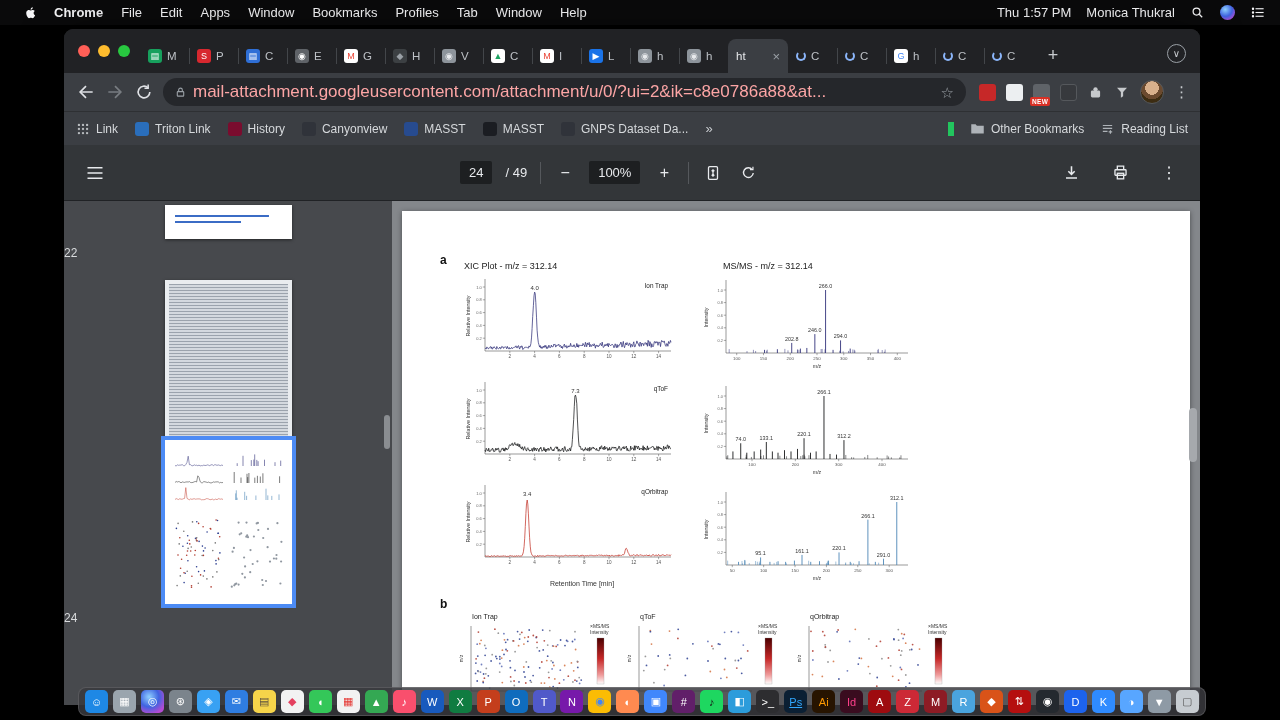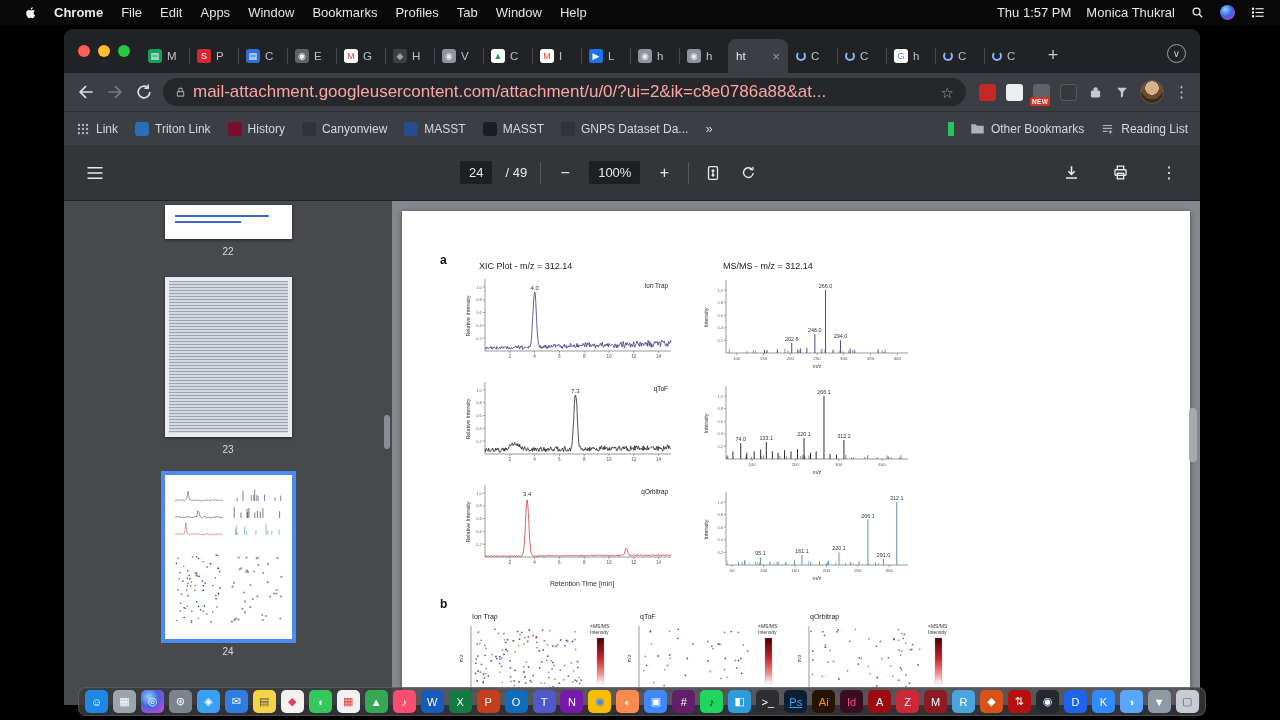--- a/index.html
+++ b/index.html
@@ -52,21 +52,21 @@
 .tbtn{width:22px;height:22px;display:flex;align-items:center;justify-content:center;font-size:16px}
 
 .pdfbody{display:flex;height:504px}
 .thumbpane{width:328px;background:#47494d;position:relative;overflow:hidden;flex:none}
 .thumbwrap{padding-top:4px}
 .thumb{width:127px;margin:0 auto;background:#fff;box-shadow:0 1px 3px rgba(0,0,0,.5)}
 .t22{height:34px;background-color:#fff;background-image:linear-gradient(#3b6cc5,#3b6cc5),linear-gradient(#3b6cc5,#3b6cc5);background-size:74% 2px,52% 2px;background-position:10px 10px,10px 16px;background-repeat:no-repeat}
 .t23{height:160px;background-color:#d4d9df;background-image:repeating-linear-gradient(#9ba3ad 0 1px,transparent 1px 3px);border:4px solid #e9ecef}
 .t24{height:164px;position:relative}
 .sel{outline:4px solid #4c8bf5}
-.tlab{color:#d9dbdd;font-size:10px;text-align:center;margin:7px 0 20px}
+.tlab{color:#d9dbdd;font-size:12px;margin:7px 0 20px}
 .sb-scroll{position:absolute;right:2px;top:214px;width:6px;height:34px;border-radius:3px;background:#8a8d91}
 .viewer{flex:1;background:#84878b;position:relative;overflow:hidden}
 .main-scroll{position:absolute;right:3px;top:207px;width:8px;height:54px;border-radius:4px;background:#a6a9ad;z-index:5}
 .pdf-page{width:788px;margin:10px auto 0;background:#fff;height:620px;position:relative;box-shadow:0 1px 5px rgba(0,0,0,.45)}
 
 .panel-label{position:absolute;font-size:12px;font-weight:bold;color:#111}
 .fig-title{position:absolute;font-size:9px;color:#222}
 #xic-col{position:absolute;left:62px;top:64px;display:flex;flex-direction:column;gap:6px}
 #spec-col{position:absolute;left:300px;top:64px;display:flex;flex-direction:column;gap:2px}
 .rt-label{position:absolute;left:85px;top:369px;width:190px;text-align:center;font-size:7px;color:#333}
@@ -366,21 +366,20 @@
         <span class="tbtn">⋮</span>
       </div>
     </div>
 
     <div class="pdfbody">
       <div class="thumbpane">
         <div class="thumbwrap">
           <div class="thumb t22"></div>
           <div class="tlab">22</div>
           <div class="thumb t23"></div>
-          <div class="tlab">23</div>
           <div class="thumb t24 sel"><span id="mini24"><svg viewBox="0 0 127 164" width="127" height="164">
                   <polyline points="10.0,25.6 11.2,25.9 12.4,24.9 13.6,25.3 14.8,25.1 16.0,25.1 17.2,24.6 18.4,25.6 19.6,25.8 20.8,24.5 22.0,22.4 23.2,16.2 24.4,24.7 25.6,24.7 26.8,25.7 28.0,25.8 29.2,24.8 30.4,25.4 31.6,25.2 32.8,25.7 34.0,25.1 35.2,25.9 36.4,25.6 37.6,25.7 38.8,25.1 40.0,25.5 41.2,25.4 42.4,24.9 43.6,25.2 44.8,25.7 46.0,24.8 47.2,24.7 48.4,25.6 49.6,24.8 50.8,24.8 52.0,25.4 53.2,24.9 54.4,25.3 55.6,25.6 56.8,25.0 58.0,25.6" fill="none" stroke="#32327a" stroke-width="0.5"></polyline>
                   <line x1="88.8" y1="26" x2="88.8" y2="19.6" stroke="#32327a" stroke-width="0.6"></line>
                   <line x1="86.3" y1="26" x2="86.3" y2="20.1" stroke="#32327a" stroke-width="0.6"></line>
                   <line x1="89.7" y1="26" x2="89.7" y2="14.4" stroke="#32327a" stroke-width="0.6"></line>
                   <line x1="91.8" y1="26" x2="91.8" y2="19.9" stroke="#32327a" stroke-width="0.6"></line>
                   <line x1="78.0" y1="26" x2="78.0" y2="15.8" stroke="#32327a" stroke-width="0.6"></line>
                   <line x1="99.5" y1="26" x2="99.5" y2="19.7" stroke="#32327a" stroke-width="0.6"></line>
                   <line x1="93.1" y1="26" x2="93.1" y2="21.2" stroke="#32327a" stroke-width="0.6"></line>
                   <line x1="110.0" y1="26" x2="110.0" y2="22.2" stroke="#32327a" stroke-width="0.6"></line>
@@ -521,21 +520,21 @@
                 </svg></span></div>
           <div class="tlab">24</div>
         </div>
         <div class="sb-scroll"></div>
       </div>
 
       <div class="viewer">
         <div class="main-scroll"></div>
         <div class="pdf-page">
           <div class="panel-label" style="left:38px;top:42px">a</div>
-          <div class="fig-title" style="left:77px;top:50px">XIC Plot - m/z = 312.14</div>
+          <div class="fig-title" style="left:62px;top:50px">XIC Plot - m/z = 312.14</div>
           <div class="fig-title" style="left:321px;top:50px">MS/MS - m/z = 312.14</div>
           <div id="xic-col">
               <svg viewBox="0 0 212 97" width="212" height="97">
                 <line x1="21" y1="4" x2="21" y2="76" stroke="#555" stroke-width="0.6"></line>
                 <line x1="21" y1="76" x2="207" y2="76" stroke="#555" stroke-width="0.6"></line>
                 <line x1="45.8" y1="76" x2="45.8" y2="78.2" stroke="#555" stroke-width="0.5"></line>
                 <text x="45.8" y="83" font-size="4.6" fill="#555" text-anchor="middle">2</text>
                 <line x1="70.6" y1="76" x2="70.6" y2="78.2" stroke="#555" stroke-width="0.5"></line>
                 <text x="70.6" y="83" font-size="4.6" fill="#555" text-anchor="middle">4</text>
                 <line x1="95.4" y1="76" x2="95.4" y2="78.2" stroke="#555" stroke-width="0.5"></line>

